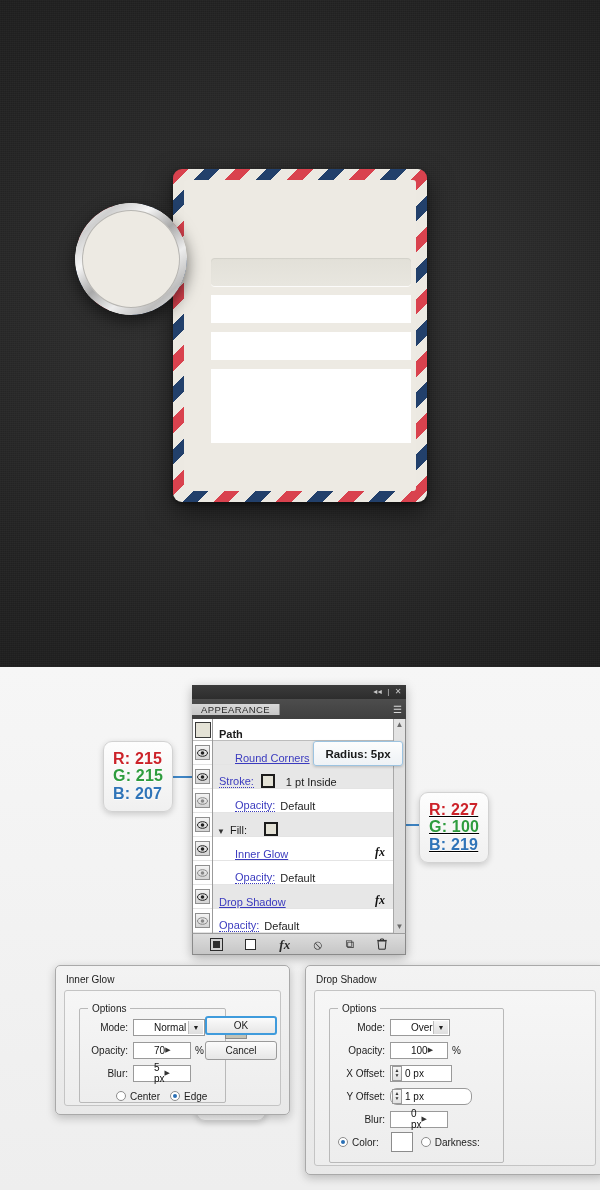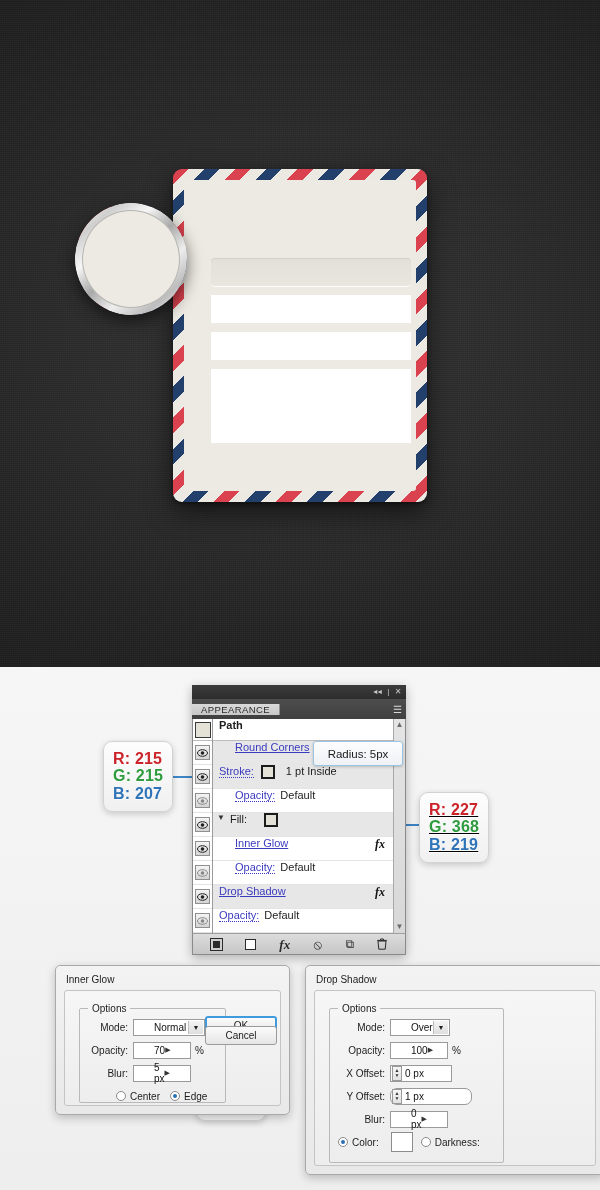--- a/index.html
+++ b/index.html
@@ -163,21 +163,21 @@
     border:1px solid #8f8f8f;
     display:flex; align-items:center; justify-content:center;
   }
   .eyebox svg { display:block; }
   .thumbswatch {
     width:16px; height:16px; background:#e4e2d6; border:1px solid #3a3a3a;
   }
 
   .row {
     height:24px; border-bottom:1px solid #e4e4e4;
-    display:flex; align-items:flex-start; padding-left:6px; gap:5px;
+    display:flex; align-items:flex-end; padding-left:6px; gap:5px;
     position:relative;
   }
   .row.head {
     height:22px; font-weight:bold; color:#111; font-size:11px;
     border-bottom:1px solid #bdbdbd;
   }
   .row.alt { background:#e7e7e7; }
   .row .lnk {
     color:#3b3bbf; text-decoration:underline; font-size:11px;
   }
@@ -210,21 +210,21 @@
   .sq-filled { width:11px; height:11px; background:#2b2b2b; border:2px solid #cfcfcf; outline:1px solid #2b2b2b;}
   .sq-empty  { width:11px; height:11px; background:#fff; border:1.5px solid #2b2b2b; }
 
   
   #radius-tip {
     position:absolute; left:313px; top:741px; width:90px; height:25px;
     background:linear-gradient(#fdfdfd,#eef2f6);
     border:1px solid #9cc3e0;
     border-radius:3px;
     display:flex; align-items:center; justify-content:center;
-    font-size:11.5px; font-weight:normal; color:#1a1a1a;
+    font-size:11.5px; font-weight:bold; color:#1a1a1a;
     box-shadow:0 1px 3px rgba(0,0,0,.2);
   }
 
   
   .rgbcard {
     position:absolute;
     background:linear-gradient(#fdfdfd,#f0f0f0);
     border:1px solid #d2d2d2;
     border-radius:9px;
     box-shadow:0 2px 6px rgba(0,0,0,.18);
@@ -524,21 +524,21 @@
 <div id="radius-tip">Radius: 5px</div>
 
 <div class="rgbcard" id="rgb-stroke">
   <div class="r">R: 215</div>
   <div class="g">G: 215</div>
   <div class="b">B: 207</div>
 </div>
 
 <div class="rgbcard" id="rgb-fill">
   <div class="r">R: 227</div>
-  <div class="g">G: 368</div>
+  <div class="g">G: 100</div>
   <div class="b">B: 219</div>
 </div>
 
 <div class="rgbcard" id="rgb-glow">
   <div class="r">R: 215</div>
   <div class="g">G: 215</div>
   <div class="b">B: 207</div>
 </div>
 
 <div class="rgbcard" id="rgb-shadow">
@@ -587,21 +587,21 @@
         <span class="radiolabel">
           <span class="radio on"></span>
           <span>Edge</span>
         </span>
       </div>
     </fieldset>
 
     <div class="swatchbox" style="position:absolute; left:160px; top:28px; background:#c3c3b6;"></div>
 
     <div class="dlgbtn primary" style="left:140px; top:25px;">OK</div>
-    <div class="dlgbtn" style="left:140px; top:35px;">Cancel</div>
+    <div class="dlgbtn" style="left:140px; top:50px;">Cancel</div>
   </div>
 </div>
 
 <div class="dlg" id="dlg-dropshadow">
   <div class="dlg-title">Drop Shadow</div>
   <div class="dlg-inner">
 
     <fieldset class="fieldset" style="width:175px; height:160px; padding:0 8px;">
       <legend>Options</legend>
 

